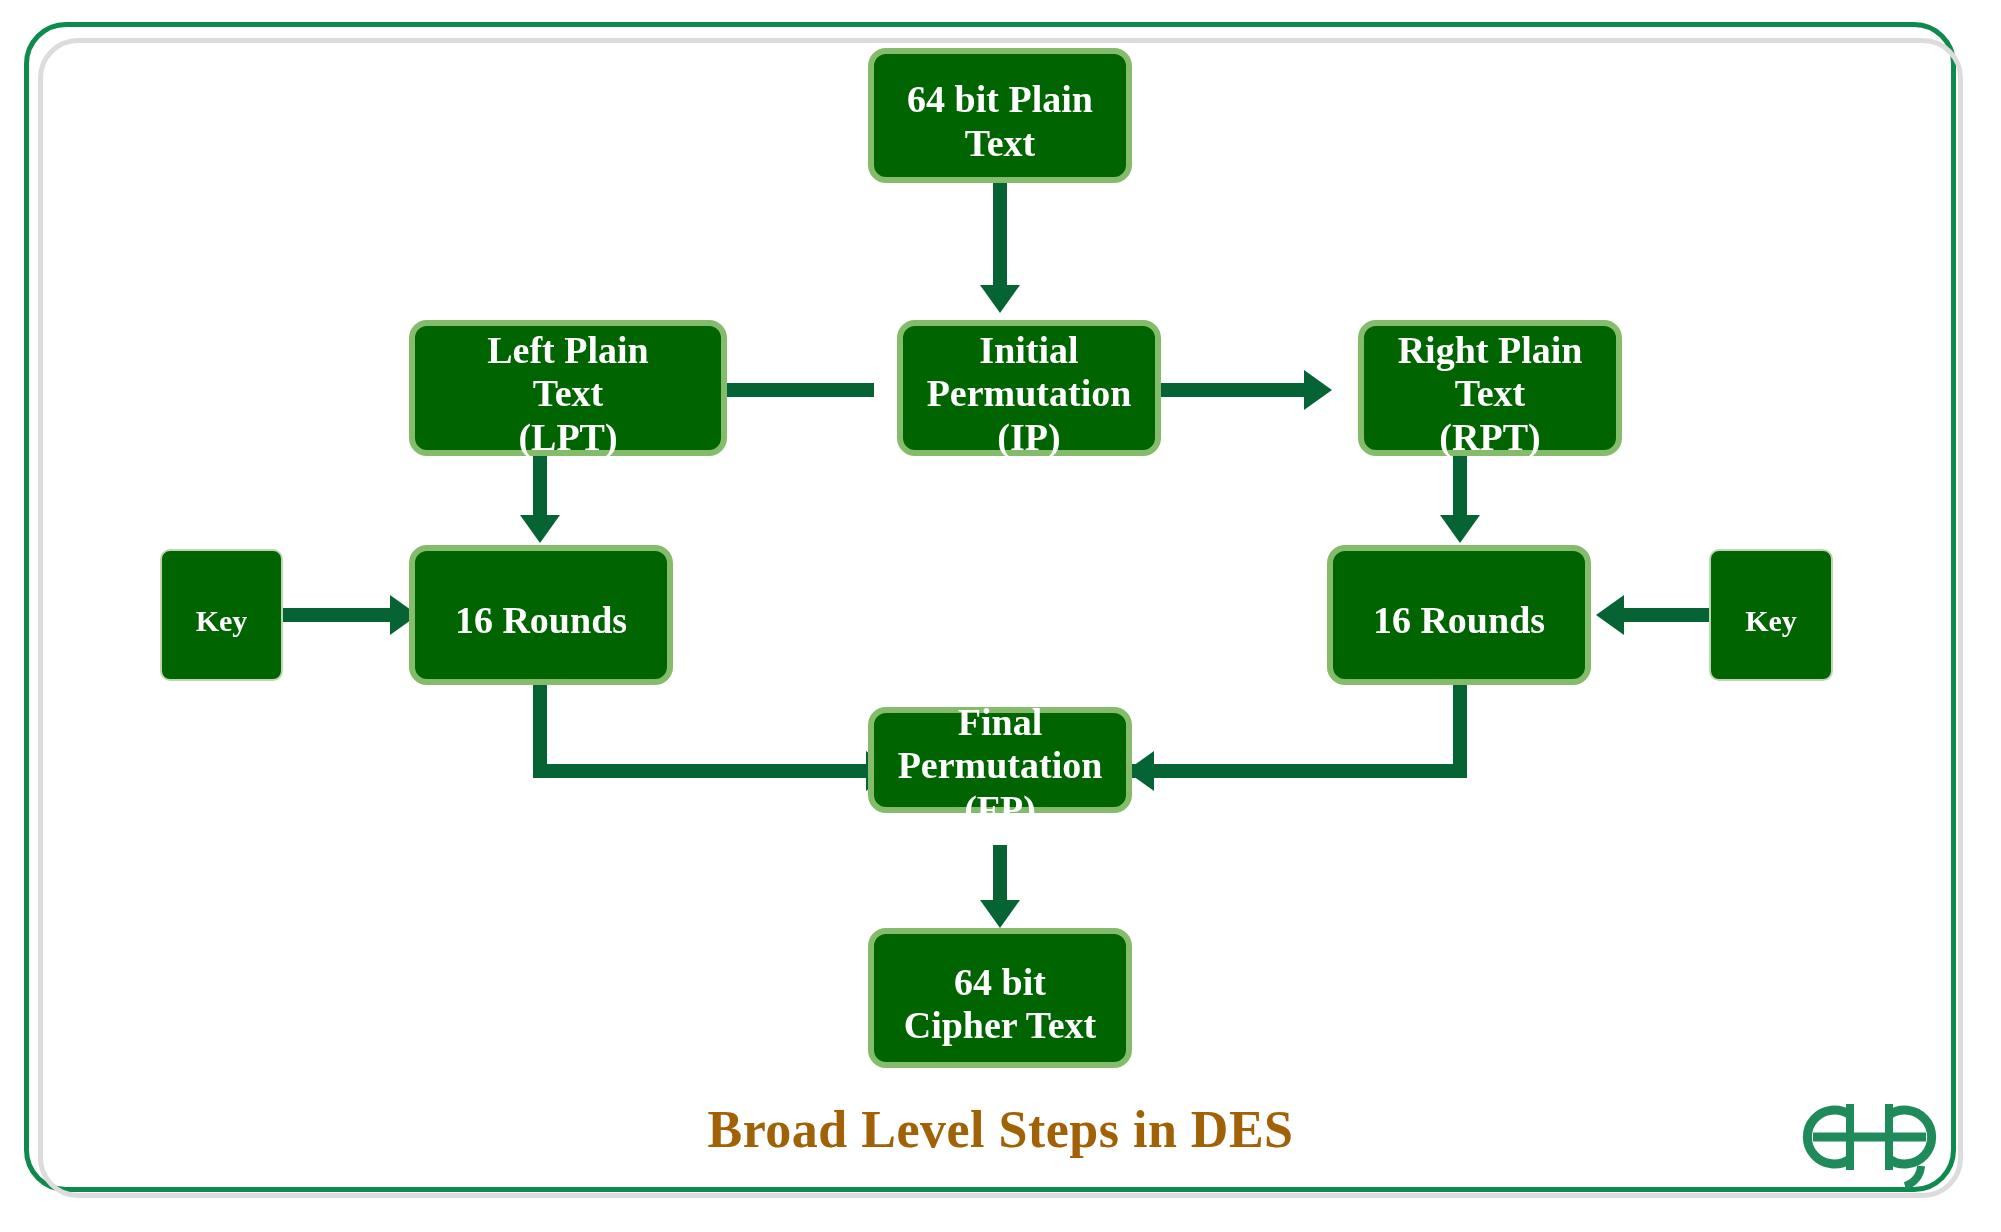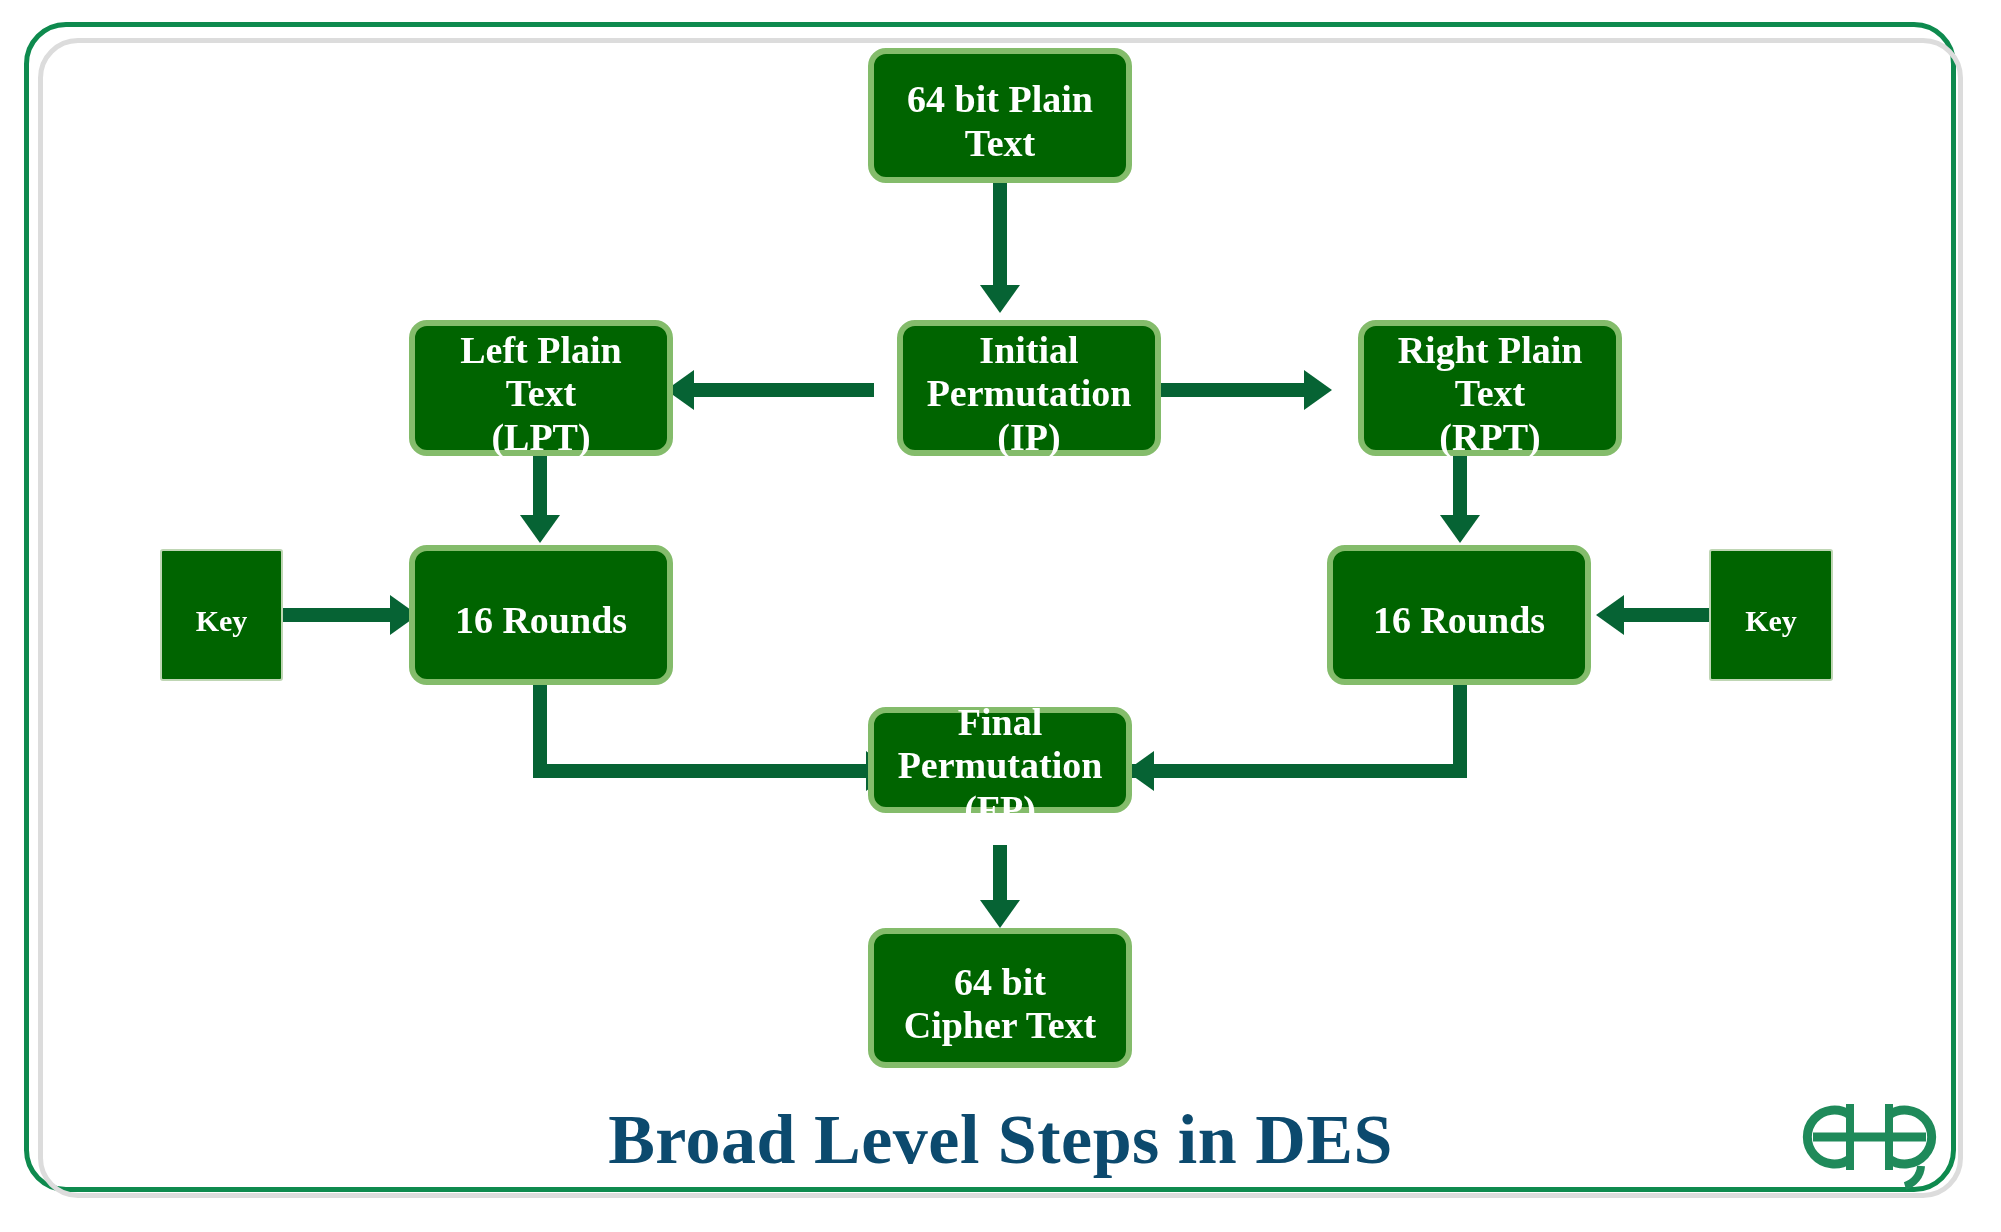--- a/index.html
+++ b/index.html
@@ -52,21 +52,21 @@
     line-height: 1.14;
     z-index: 5;
   }
   .node.rounded {
     border: 6px solid #84bc6b;
     border-radius: 18px;
     font-size: 38px;
   }
   .node.plainbox {
     border: 2px solid #bfd6b4;
-    border-radius: 3px;
+    border-radius: 10px;
     font-size: 30px;
   }
   .node span { display: block; white-space: pre-line; margin-top: 12px; }
   
   .conn {
     position: absolute;
     background: #066334;
     z-index: 2;
   }
   .arrowhead {
@@ -90,22 +90,22 @@
     border-bottom: 20px solid transparent;
     border-left: 28px solid #066334;
   }
   
   .caption {
     position: absolute;
     left: 0;
     top: 1100px;
     width: 2001px;
     text-align: center;
-    color: #0c4a6e;
-    font-size: 70px;
+    color: #a16207;
+    font-size: 52px;
     font-weight: bold;
     letter-spacing: 0.5px;
   }
   
   .logo {
     position: absolute;
     right: 58px;
     top: 1082px;
     width: 150px;
     height: 110px;
@@ -155,21 +155,21 @@
     <span>64 bit Plain
 Text</span>
   </div>
 
   <div class="node rounded" style="left:897px; top:320px; width:264px; height:136px;">
     <span>Initial
 Permutation
 (IP)</span>
   </div>
 
-  <div class="node rounded" style="left:409px; top:320px; width:264px; height:136px;">
+  <div class="node rounded" style="left:409px; top:320px; width:318px; height:136px;">
     <span>Left Plain
 Text
 (LPT)</span>
   </div>
 
   <div class="node rounded" style="left:1358px; top:320px; width:264px; height:136px;">
     <span>Right Plain
 Text
 (RPT)</span>
   </div>

